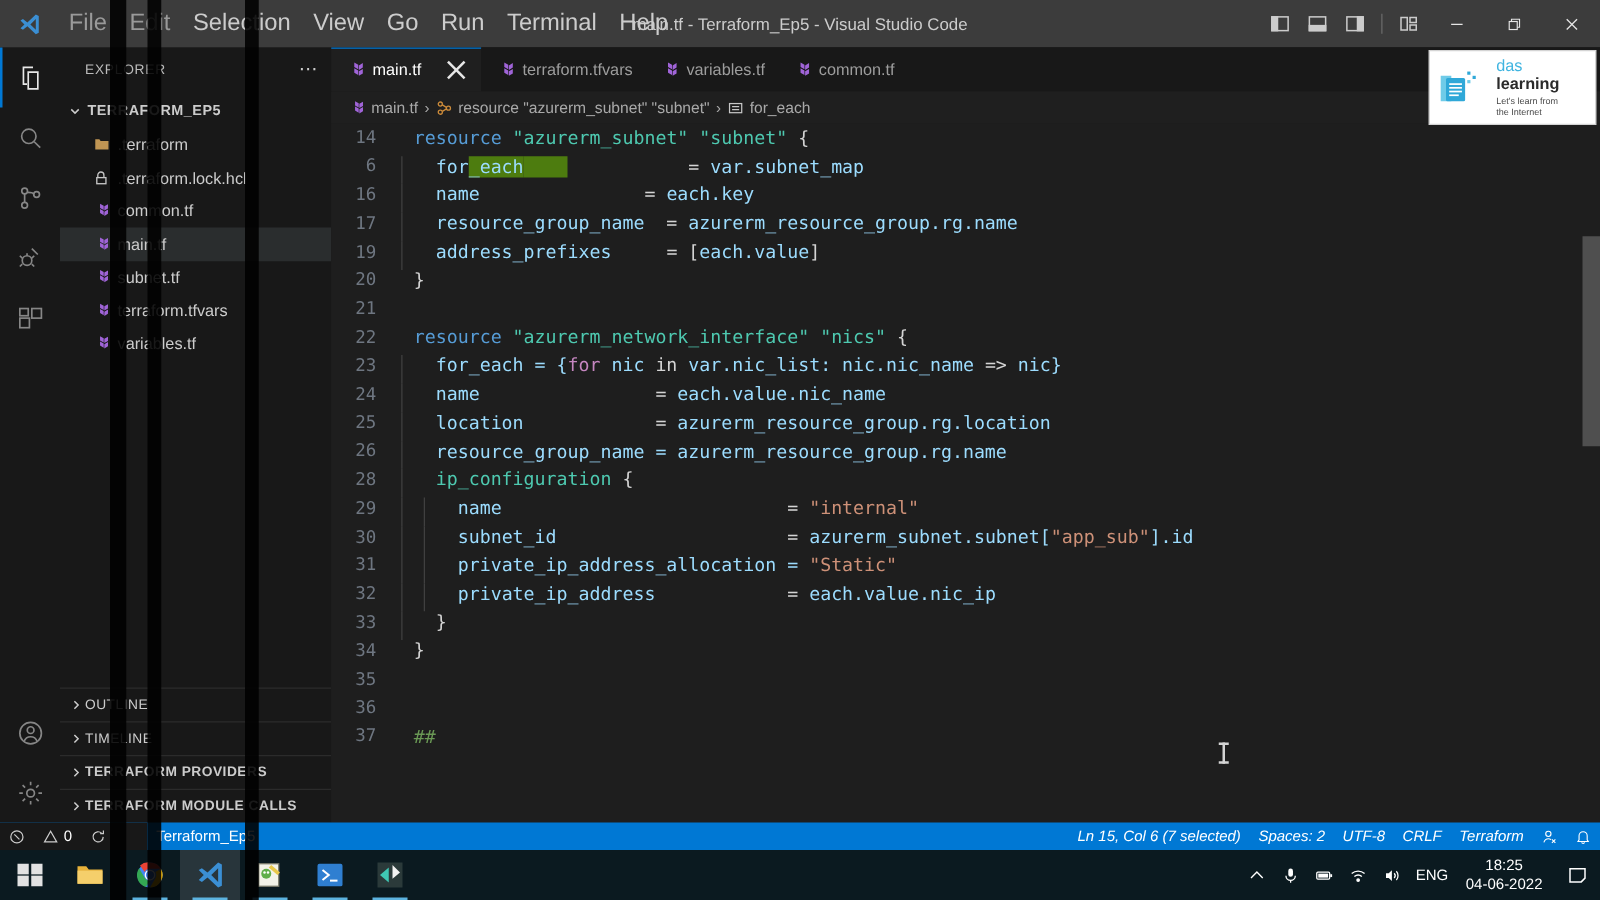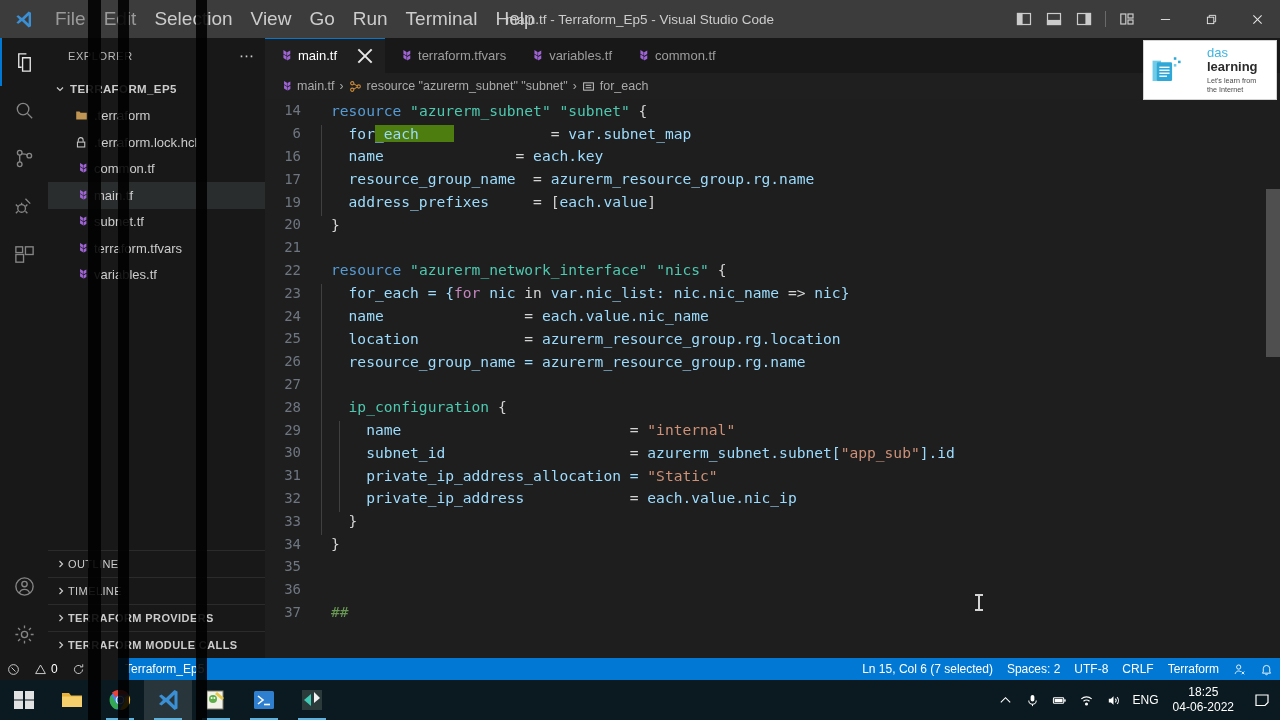--- a/index.html
+++ b/index.html
@@ -106,41 +106,41 @@
   .mouse-caret::before{ top:0; } .mouse-caret::after{ bottom:0; }
 
   
   .statusbar { position:absolute; left:0; top:658px; width:1280px; height:22px;
                background:#0078d4; display:flex; align-items:center;
                color:#ffffff; font-size:12px; }
   .sb-left-dark { position:absolute; left:0; top:0; height:22px; width:118px;
                   background:#181818; display:flex; align-items:center; }
   .sb-cell { display:flex; align-items:center; gap:4px; padding:0 7px; height:22px; white-space:nowrap; }
   .sb-cell svg { width:13px; height:13px; }
-  .sb-right { position:absolute; right:0; top:0; height:22px; display:flex; align-items:flex-end; }
+  .sb-right { position:absolute; right:0; top:0; height:22px; display:flex; align-items:flex-end;font-style:italic; }
 
   
   .taskbar { position:absolute; left:0; top:680px; width:1280px; height:40px; background:#0b1a20; }
   .tb-apps { display:flex; align-items:center; height:40px; }
   .tb-app { width:48px; height:40px; display:flex; align-items:center; justify-content:center; position:relative; }
   .tb-app.running::after{ content:""; position:absolute; bottom:0; left:10px; right:10px; height:2px; background:#5cb3e0; }
   .tb-app.active { background:rgba(255,255,255,.12); }
   .tb-app svg { width:24px; height:24px; }
   .tray { position:absolute; right:0; top:0; height:40px; display:flex; align-items:center;
           color:#ffffff; font-size:12px; }
   .tray-ic { padding:0 6px; display:flex; align-items:center; }
   .tray-ic svg { width:15px; height:15px; }
   .clock { text-align:center; line-height:15px; padding:0 8px; font-size:12px; }
   .notif { padding:0 10px 0 12px; display:flex; align-items:center; }
   .notif svg { width:16px; height:16px; }
 
   
   .watermark { position:absolute; left:1143px; top:40px; width:134px; height:60px;
                background:#ffffff; border:1px solid #d4d4d4; display:flex;
-               align-items:center; gap:23px; padding:0 6px; }
+               align-items:center; gap:13px; padding:0 6px; }
   .wm-mark { flex:0 0 34px; height:34px; }
   .wm-text { line-height:1.05; }
   .wm-title { font-size:13px; color:#2b2b2b; }
   .wm-title b { font-weight:bold; }
   .wm-title .das { color:#3fb4e0; }
   .wm-sub { font-size:7.2px; color:#4a4a4a; margin-top:3px; line-height:1.25; }
 
   
   .artifact { position:absolute; top:0; height:720px; background:#000000; opacity:.88; pointer-events:none; }
 </style>
@@ -466,21 +466,20 @@
           <div class="coderow"><span class="lineno">16</span><span class="codetext"><span class="indent-guide" style="left: 0px;"></span><span>  </span><span class="t-prop">name</span><span class="t-plain">               = </span><span class="t-prop">each.key</span></span></div>
           <div class="coderow"><span class="lineno">17</span><span class="codetext"><span class="indent-guide" style="left: 0px;"></span><span>  </span><span class="t-prop">resource_group_name</span><span class="t-plain">  = </span><span class="t-prop">azurerm_resource_group.rg.name</span></span></div>
           <div class="coderow"><span class="lineno">19</span><span class="codetext"><span class="indent-guide" style="left: 0px;"></span><span>  </span><span class="t-prop">address_prefixes</span><span class="t-plain">     = [</span><span class="t-prop">each.value</span><span class="t-plain">]</span></span></div>
           <div class="coderow"><span class="lineno">20</span><span class="codetext"><span></span><span class="t-plain">}</span></span></div>
           <div class="coderow"><span class="lineno">21</span><span class="codetext"><span></span></span></div>
           <div class="coderow"><span class="lineno">22</span><span class="codetext"><span></span><span class="t-kw">resource</span><span class="t-plain"> </span><span class="t-type">"azurerm_network_interface"</span><span class="t-plain"> </span><span class="t-type">"nics"</span><span class="t-plain"> {</span></span></div>
           <div class="coderow"><span class="lineno">23</span><span class="codetext"><span class="indent-guide" style="left: 0px;"></span><span>  </span><span class="t-prop">for_each = {</span><span class="t-for">for</span><span class="t-prop"> nic </span><span class="t-plain">in</span><span class="t-prop"> var.nic_list: nic.nic_name </span><span class="t-plain">=&gt;</span><span class="t-prop"> nic}</span></span></div>
           <div class="coderow"><span class="lineno">24</span><span class="codetext"><span class="indent-guide" style="left: 0px;"></span><span>  </span><span class="t-prop">name</span><span class="t-plain">                = </span><span class="t-prop">each.value.nic_name</span></span></div>
           <div class="coderow"><span class="lineno">25</span><span class="codetext"><span class="indent-guide" style="left: 0px;"></span><span>  </span><span class="t-prop">location</span><span class="t-plain">            = </span><span class="t-prop">azurerm_resource_group.rg.location</span></span></div>
           <div class="coderow"><span class="lineno">26</span><span class="codetext"><span class="indent-guide" style="left: 0px;"></span><span>  </span><span class="t-prop">resource_group_name = </span><span class="t-prop">azurerm_resource_group.rg.name</span></span></div>
-          <div class="coderow"><span class="lineno">27</span><span class="codetext"><span class="indent-guide" style="left: 0px;"></span><span>  </span></span></div>
           <div class="coderow"><span class="lineno">28</span><span class="codetext"><span class="indent-guide" style="left: 0px;"></span><span>  </span><span class="t-block">ip_configuration</span><span class="t-plain"> {</span></span></div>
           <div class="coderow"><span class="lineno">29</span><span class="codetext"><span class="indent-guide" style="left: 0px;"></span><span class="indent-guide" style="left: 17.6px;"></span><span>    </span><span class="t-prop">name</span><span class="t-plain">                          = </span><span class="t-str">"internal"</span></span></div>
           <div class="coderow"><span class="lineno">30</span><span class="codetext"><span class="indent-guide" style="left: 0px;"></span><span class="indent-guide" style="left: 17.6px;"></span><span>    </span><span class="t-prop">subnet_id</span><span class="t-plain">                     = </span><span class="t-prop">azurerm_subnet.subnet[</span><span class="t-str">"app_sub"</span><span class="t-prop">].id</span></span></div>
           <div class="coderow"><span class="lineno">31</span><span class="codetext"><span class="indent-guide" style="left: 0px;"></span><span class="indent-guide" style="left: 17.6px;"></span><span>    </span><span class="t-prop">private_ip_address_allocation = </span><span class="t-str">"Static"</span></span></div>
           <div class="coderow"><span class="lineno">32</span><span class="codetext"><span class="indent-guide" style="left: 0px;"></span><span class="indent-guide" style="left: 17.6px;"></span><span>    </span><span class="t-prop">private_ip_address</span><span class="t-plain">            = </span><span class="t-prop">each.value.nic_ip</span></span></div>
           <div class="coderow"><span class="lineno">33</span><span class="codetext"><span class="indent-guide" style="left: 0px;"></span><span>  </span><span class="t-plain">}</span></span></div>
           <div class="coderow"><span class="lineno">34</span><span class="codetext"><span></span><span class="t-plain">}</span></span></div>
           <div class="coderow"><span class="lineno">35</span><span class="codetext"><span></span></span></div>
           <div class="coderow"><span class="lineno">36</span><span class="codetext"><span></span></span></div>
           <div class="coderow"><span class="lineno">37</span><span class="codetext"><span></span><span class="t-comment">##</span></span></div>

